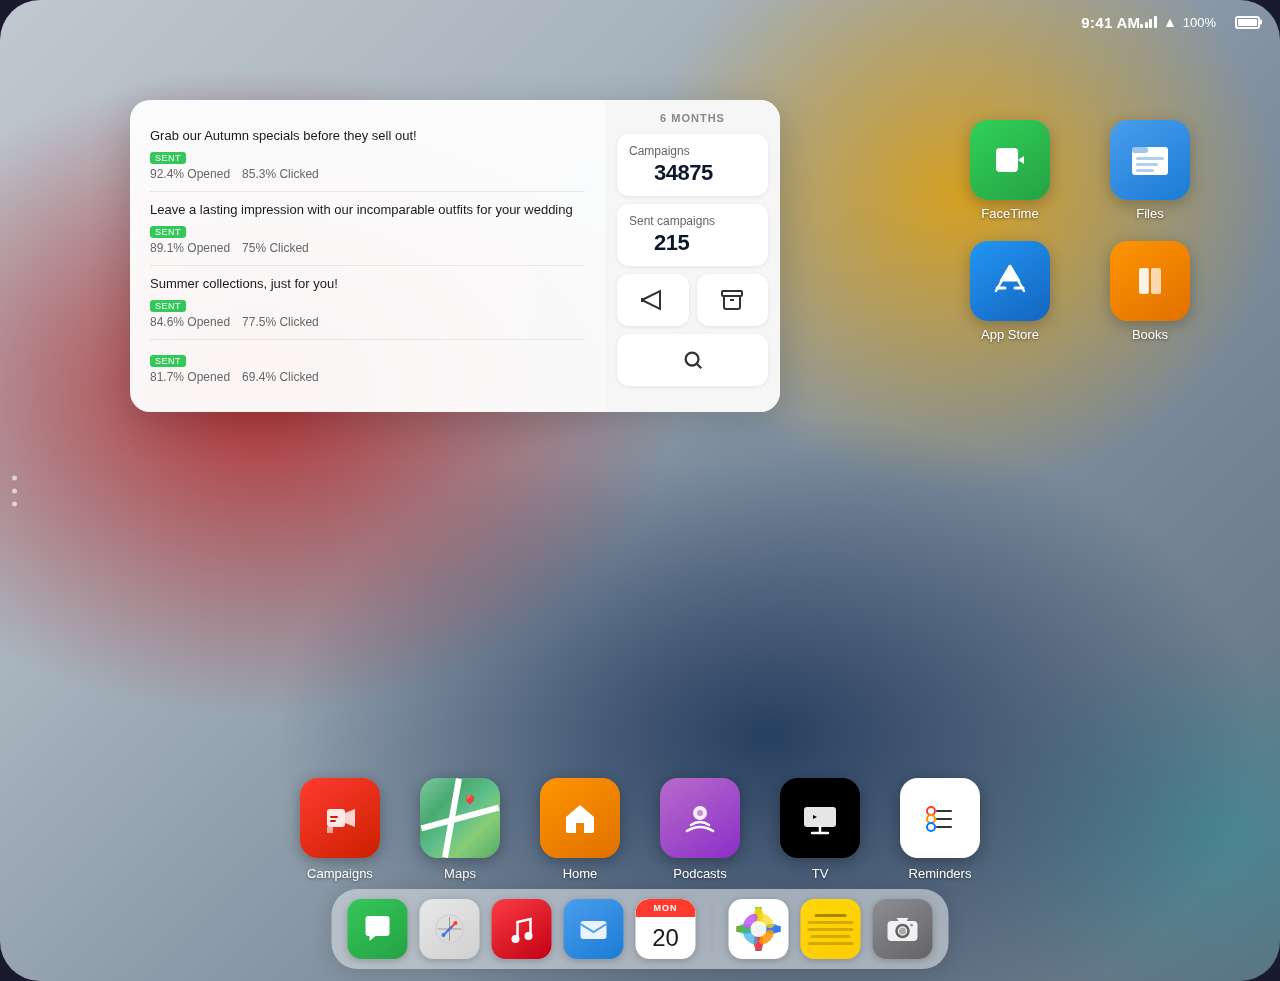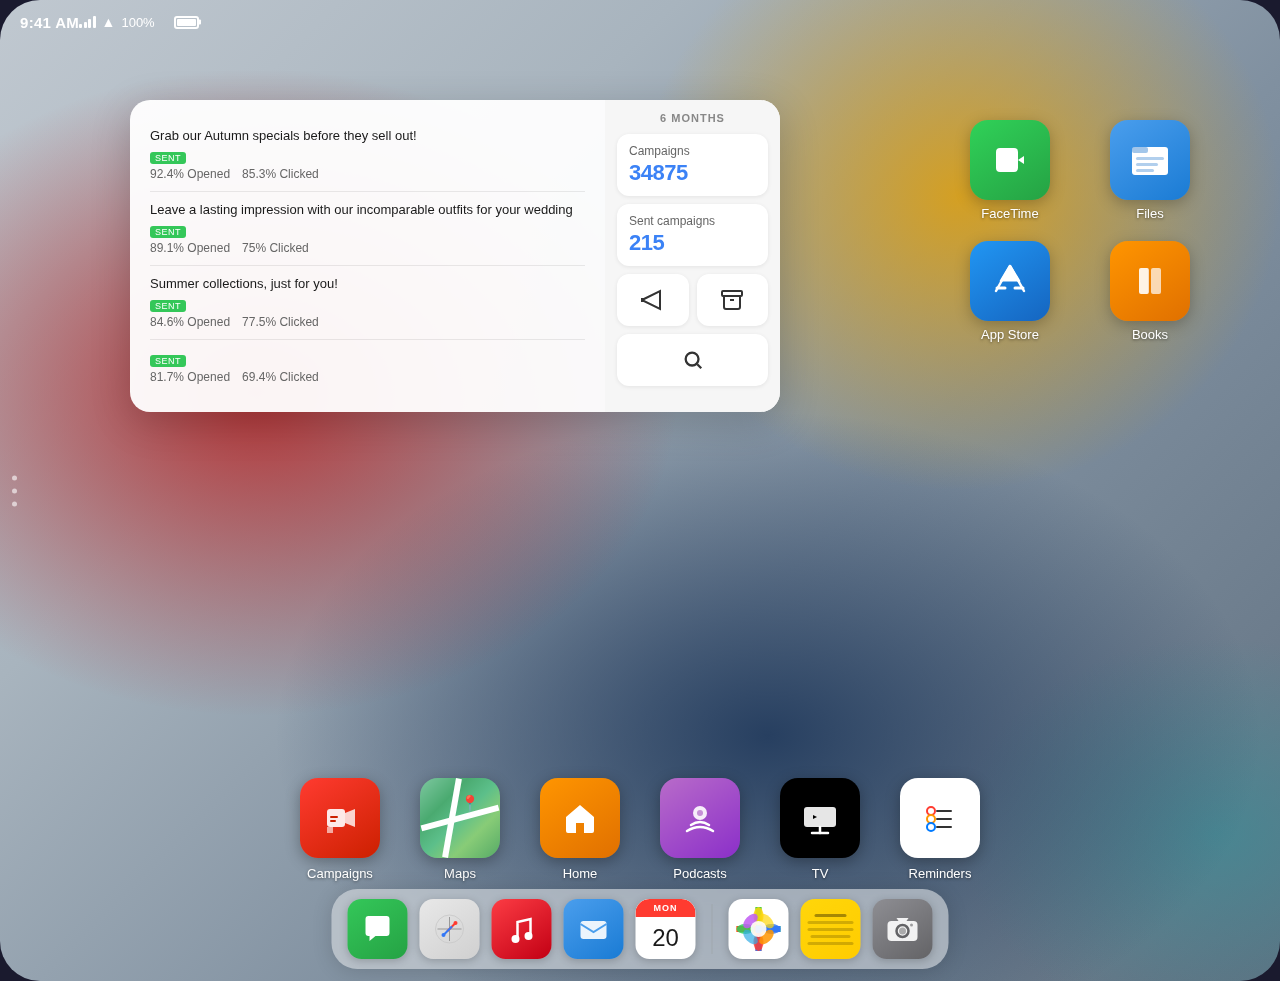--- a/index.html
+++ b/index.html
@@ -33,21 +33,21 @@
         linear-gradient(135deg, #c0c8d0 0%, #a8b4be 30%, #8090a0 60%, #607080 100%);
     }
 
     
     .status-bar {
       position: absolute;
       top: 0; left: 0; right: 0;
       height: 44px;
       display: flex;
       align-items: center;
-      justify-content: flex-start;
+      justify-content: flex-end;
       padding: 0 20px;
       z-index: 100;
     }
     .status-time {
       color: white;
       font-size: 15px;
       font-weight: 600;
       letter-spacing: 0.3px;
     }
     .status-icons {
@@ -197,22 +197,23 @@
       box-shadow: 0 1px 4px rgba(0,0,0,0.08);
     }
     .stat-label {
       font-size: 12px;
       color: #666;
       margin-bottom: 2px;
     }
     .stat-value {
       font-size: 22px;
       font-weight: 700;
-      color: #3b82f6;
+      color: #0f172a;
       letter-spacing: -0.5px;
+      margin-left: 25px;
     }
     .action-cards {
       display: flex;
       gap: 8px;
     }
     .action-card {
       flex: 1;
       background: white;
       border-radius: 12px;
       height: 52px;

